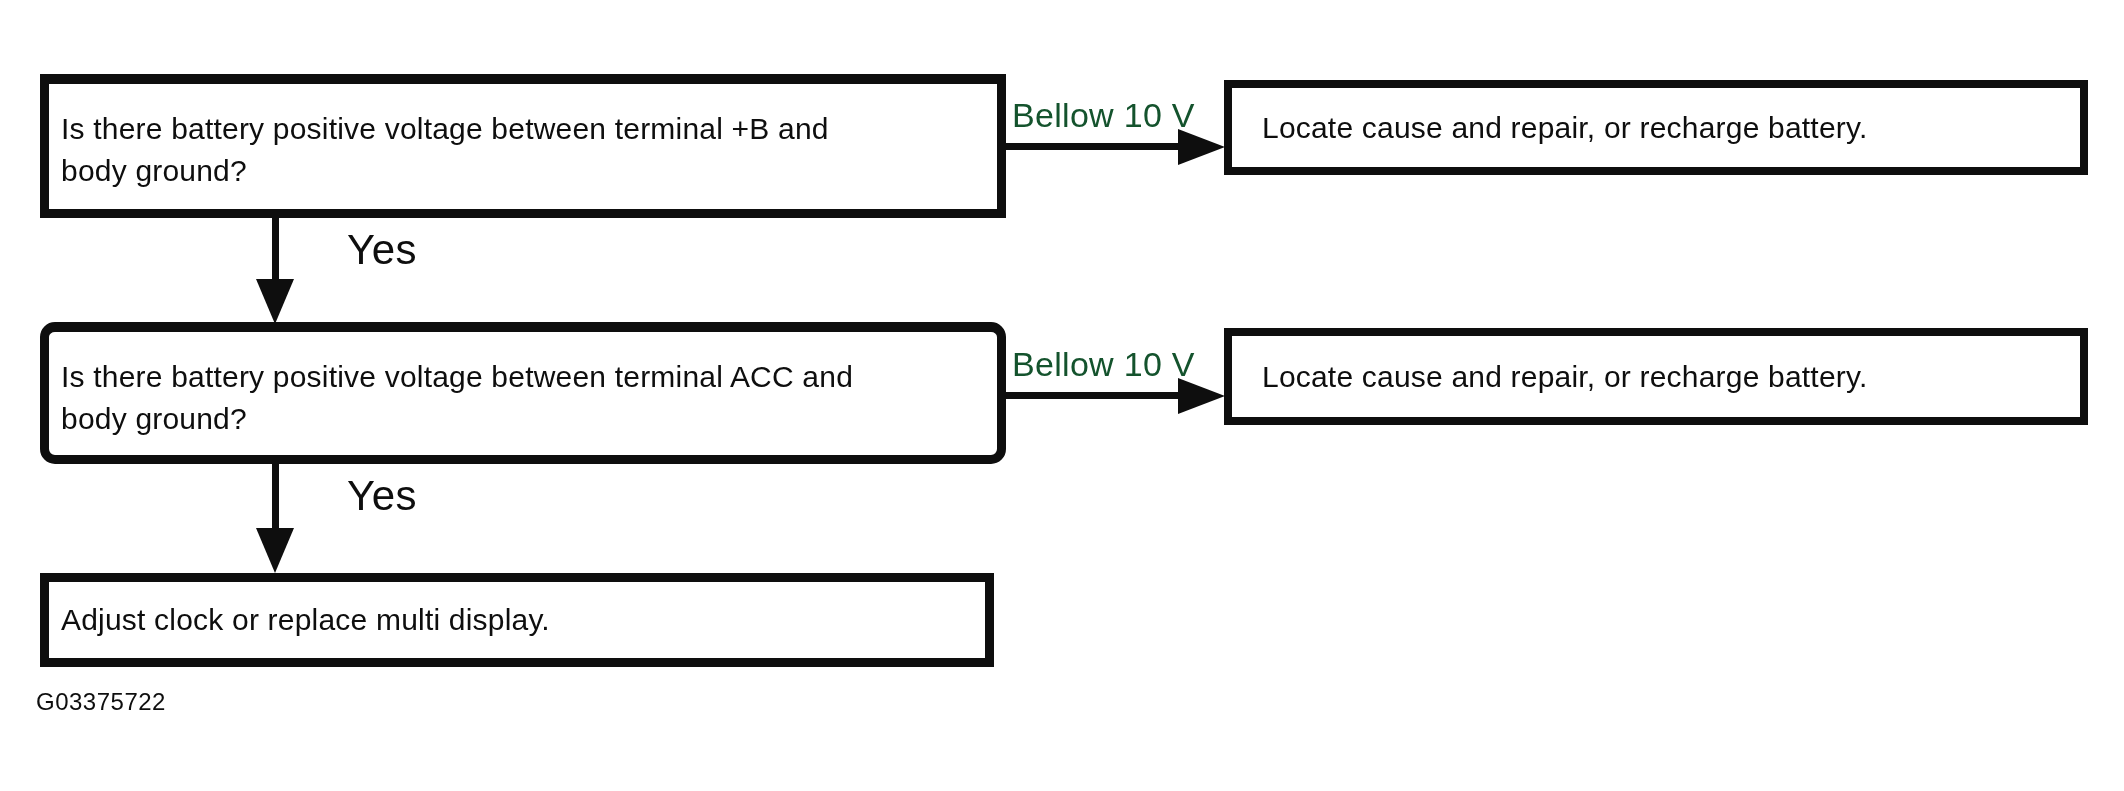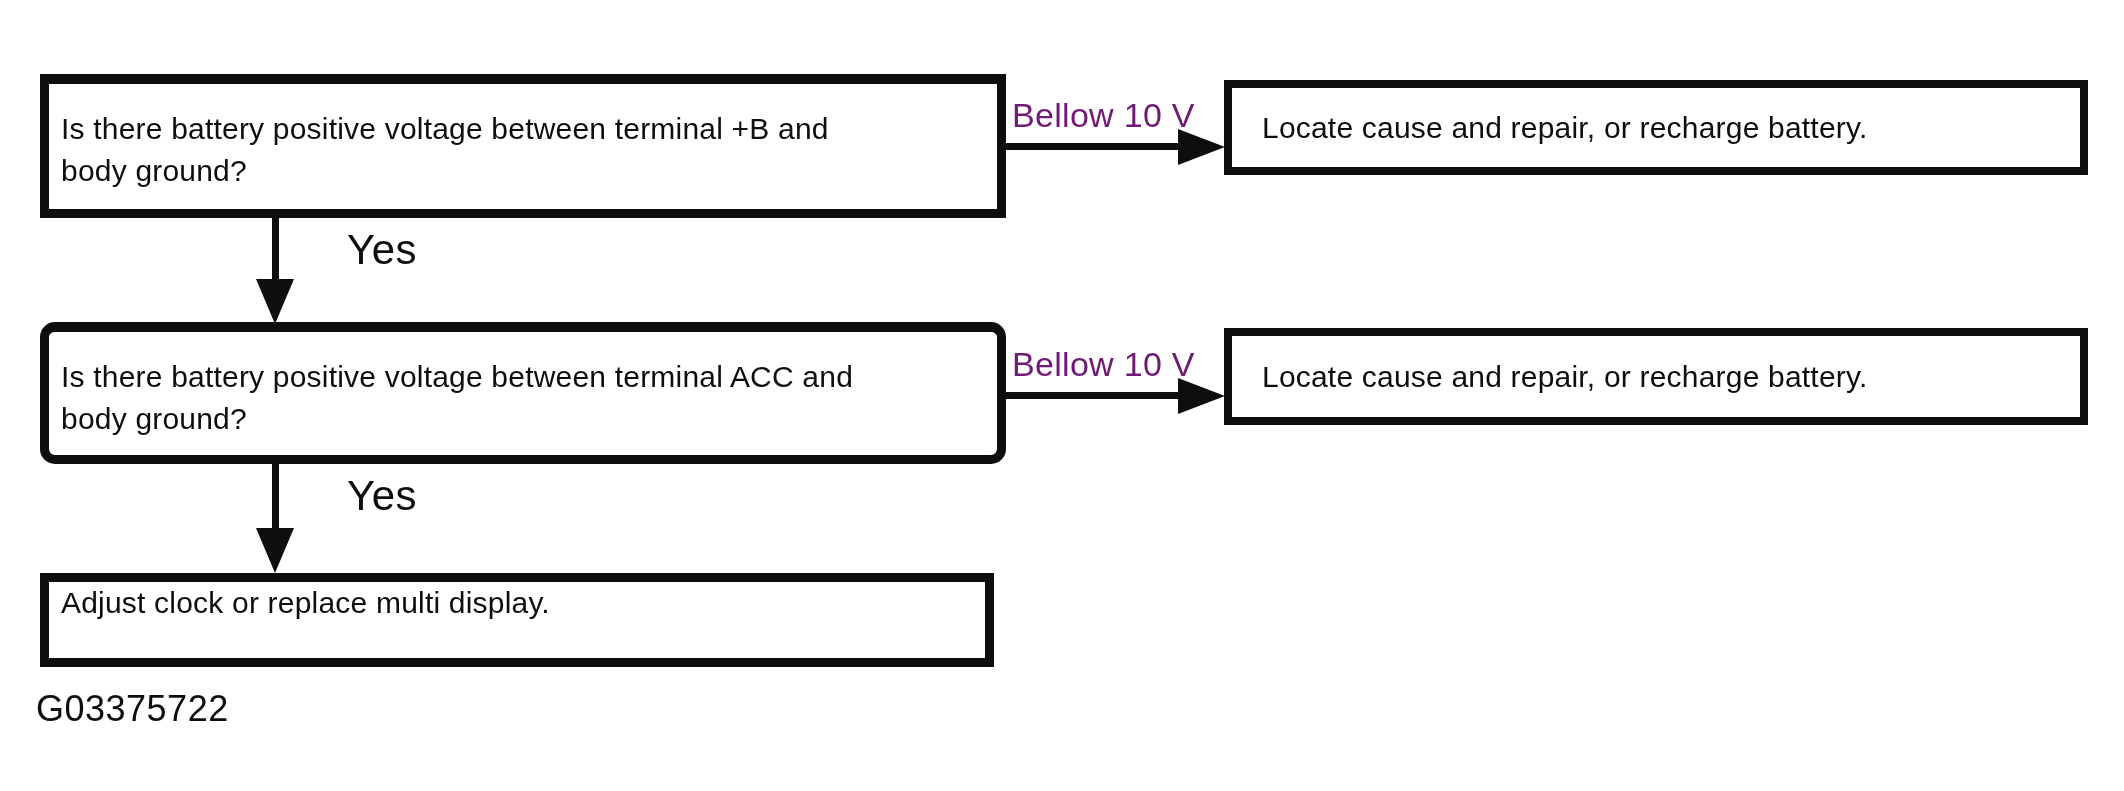--- a/index.html
+++ b/index.html
@@ -25,21 +25,21 @@
   }
   .box-text {
     font-size: 30px;
     line-height: 42px;
     letter-spacing: 0.2px;
     color: #0e0e0e;
     white-space: nowrap;
   }
   #q1-box { left: 40px;  top: 74px;  width: 966px; height: 144px; padding: 24px 10px 0 12px; border-width: 10px 9px 9px 9px; }
   #q2-box { left: 40px;  top: 322px; width: 966px; height: 142px; padding: 24px 10px 0 12px; border-width: 10px 9px 9px 9px; border-radius: 15px; }
-  #final-box { left: 40px; top: 573px; width: 954px; height: 94px; display: flex; padding-left: 12px; }
+  #final-box { left: 40px; top: 573px; width: 954px; height: 94px; display: flex; align-items: center; padding-left: 12px; }
   #r1-box { left: 1224px; top: 80px;  width: 864px; height: 95px; border-width: 8px; display: flex; align-items: center; padding-left: 30px; }
   #r2-box { left: 1224px; top: 328px; width: 864px; height: 97px; border-width: 8px; display: flex; align-items: center; padding-left: 30px; }
 
   
   .vline { position: absolute; width: 7px; background: #0e0e0e; }
   #v-line-1 { left: 272px; top: 218px; height: 62px; }
   #v-line-2 { left: 272px; top: 464px; height: 64px; }
   .hline { position: absolute; height: 7px; background: #0e0e0e; }
   #h-line-1 { left: 1006px; top: 143px; width: 174px; }
   #h-line-2 { left: 1006px; top: 392px; width: 174px; }
@@ -69,29 +69,29 @@
     letter-spacing: 0.5px;
     color: #0e0e0e;
     margin-left: 47px;
   }
   #yes-label-1 { left: 300px; top: 226px; }
   #yes-label-2 { left: 300px; top: 472px; }
   .branch-label {
     position: absolute;
     font-size: 34px;
     letter-spacing: 0.3px;
-    color: #701a75;
+    color: #14532d;
     white-space: nowrap;
   }
   #branch-label-1 { left: 1012px; top: 96px; }
   #branch-label-2 { left: 1012px; top: 345px; }
   #figure-id {
     position: absolute;
     left: 36px; top: 688px;
-    font-size: 36px;
+    font-size: 24px;
     letter-spacing: 0.5px;
     color: #0e0e0e;
   }
 </style>
 </head>
 <body>
 
 <div class="canvas">
 
   <div class="box" id="q1-box">

